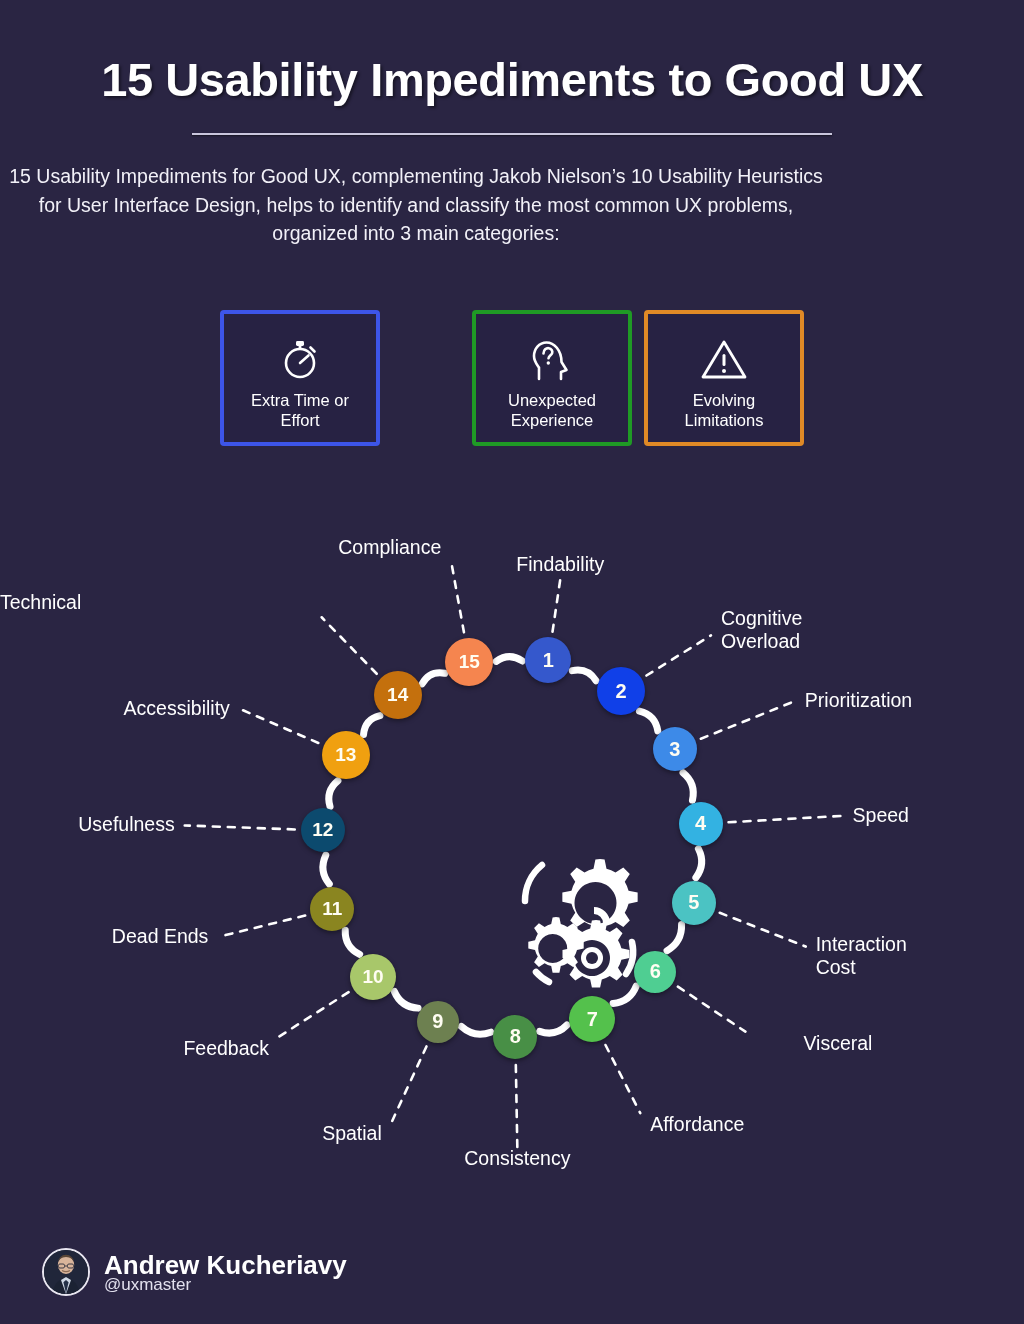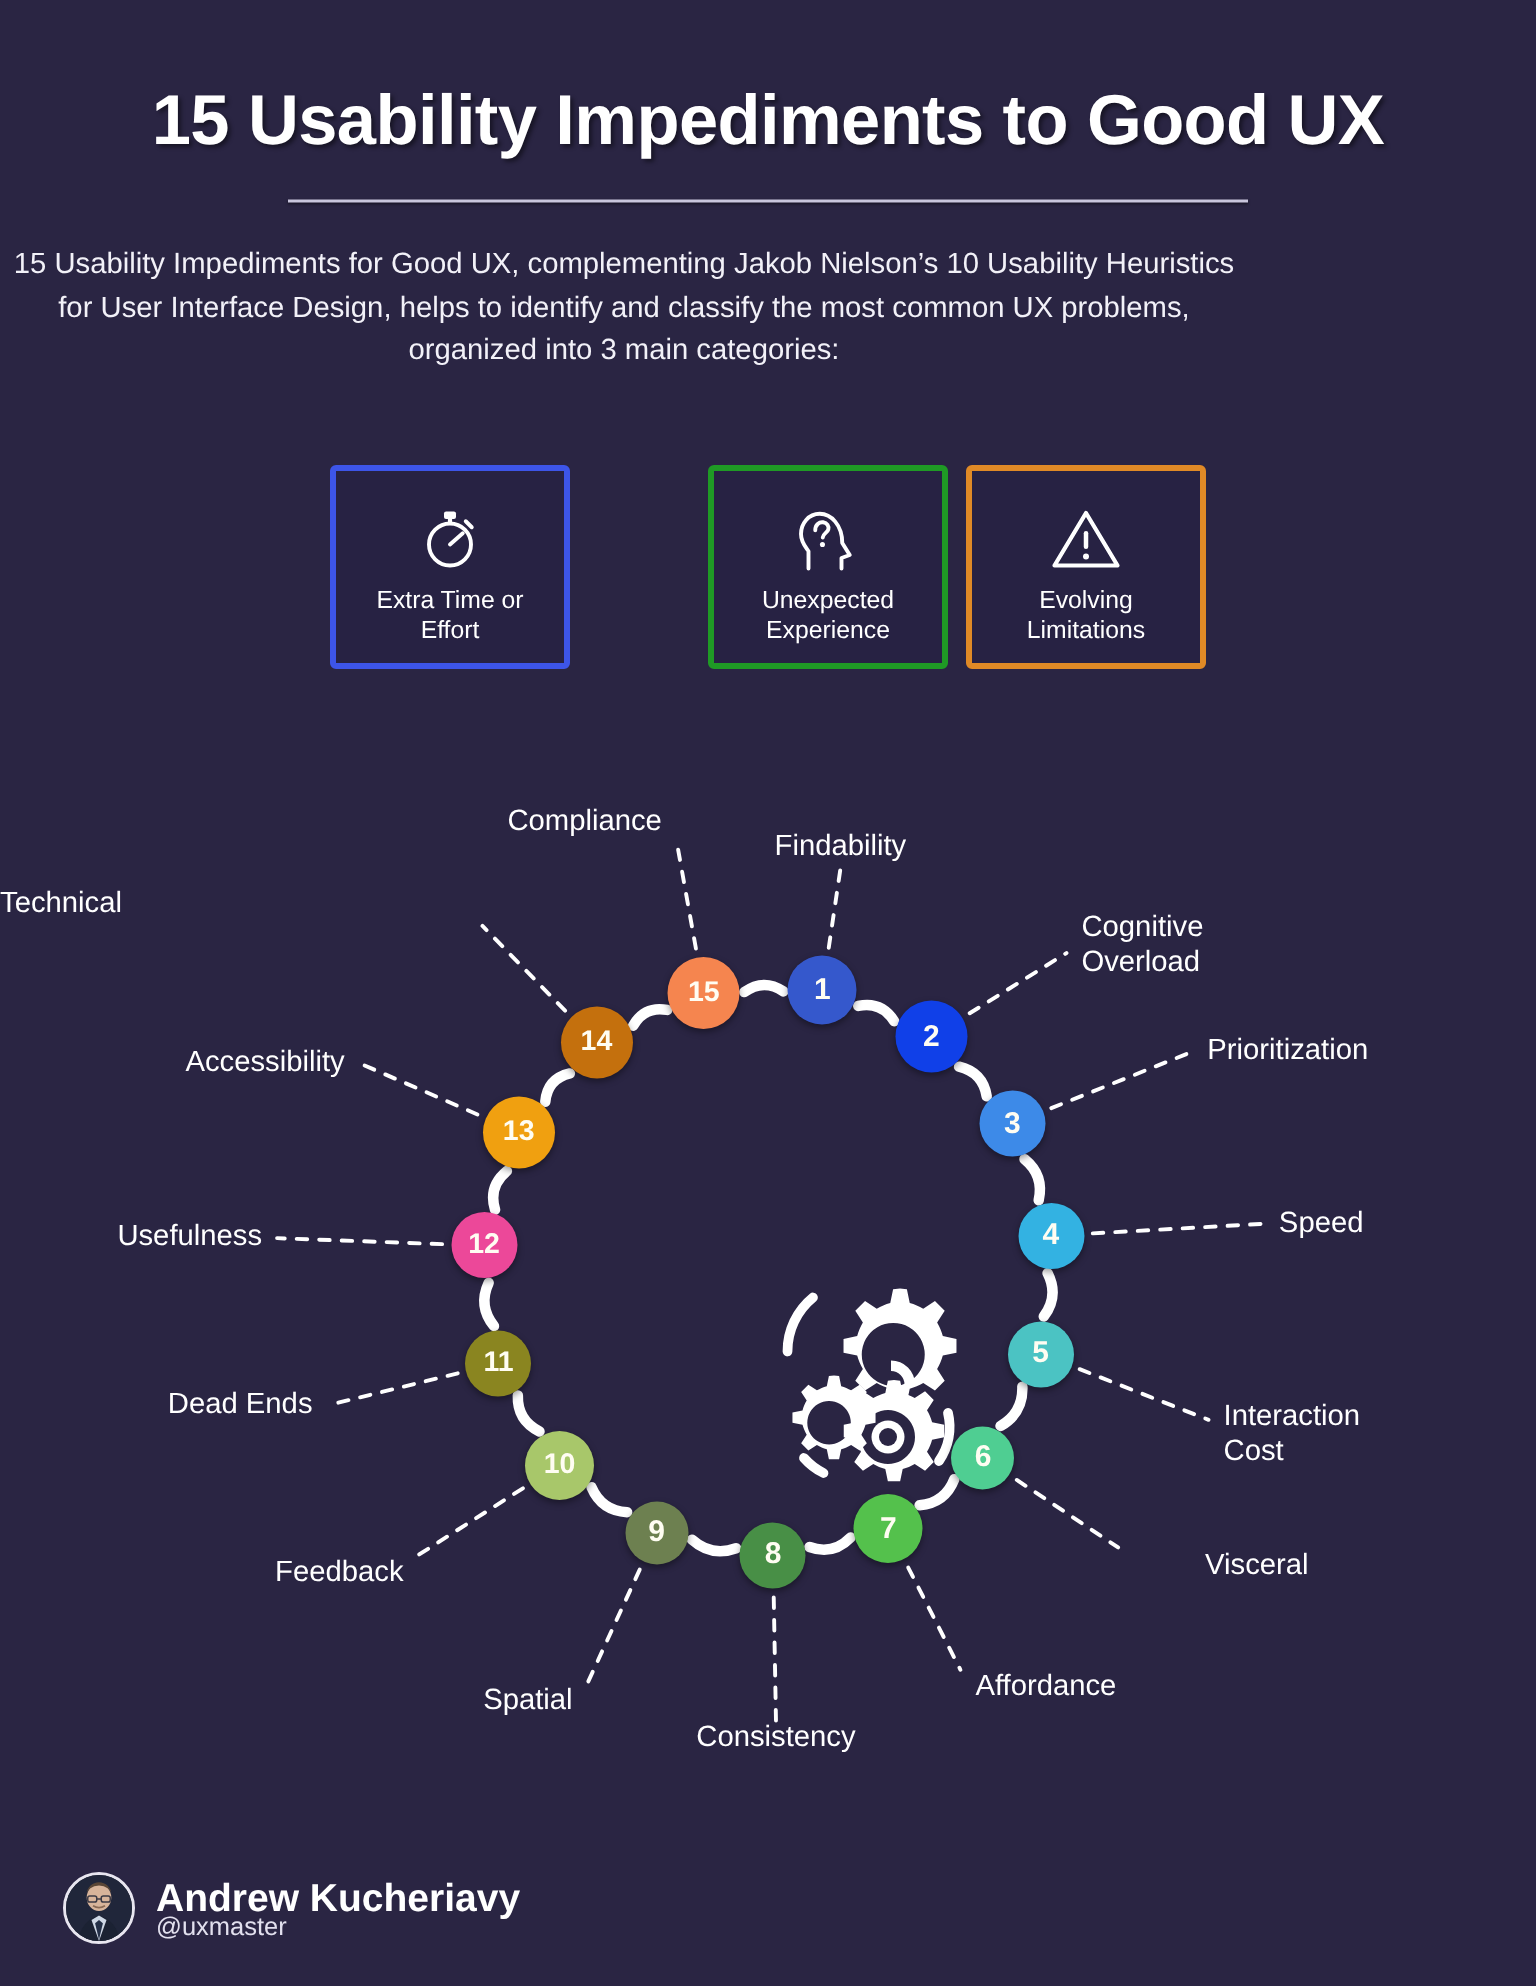--- a/index.html
+++ b/index.html
@@ -251,21 +251,21 @@
       </div>
       <div class="lbl" style="top: 643.896px; text-align: right; left: 0px; width: 381.761px;">Spatial</div>
       <div class="node" style="left: 373.043px; top: 498.58px; width: 46px; height: 46px; background: rgb(168, 199, 106); font-size: 19px;">
         <span>10</span>
       </div>
       <div class="lbl" style="top: 558.58px; text-align: right; left: 0px; width: 269.043px;">Feedback</div>
       <div class="node" style="left: 332.351px; top: 430.858px; width: 44px; height: 44px; background: rgb(138, 133, 32); font-size: 19px;">
         <span>11</span>
       </div>
       <div class="lbl" style="top: 446.858px; text-align: right; left: 0px; width: 208.351px;">Dead Ends</div>
-      <div class="node" style="left: 322.723px; top: 352.44px; width: 44px; height: 44px; background: #ec4899; font-size: 19px;">
+      <div class="node" style="left: 322.723px; top: 352.44px; width: 44px; height: 44px; background: #0c4a6e; font-size: 19px;">
         <span>12</span>
       </div>
       <div class="lbl" style="top: 335.44px; text-align: right; left: 0px; width: 174.723px;">Usefulness</div>
       <div class="node" style="left: 345.822px; top: 276.886px; width: 48px; height: 48px; background: rgb(240, 160, 16); font-size: 19px;">
         <span>13</span>
       </div>
       <div class="lbl" style="top: 218.886px; text-align: right; left: 0px; width: 229.822px;">Accessibility</div>
       <div class="node" style="left: 397.655px; top: 217.259px; width: 48px; height: 48px; background: rgb(196, 112, 13); font-size: 19px;">
         <span>14</span>
       </div>

